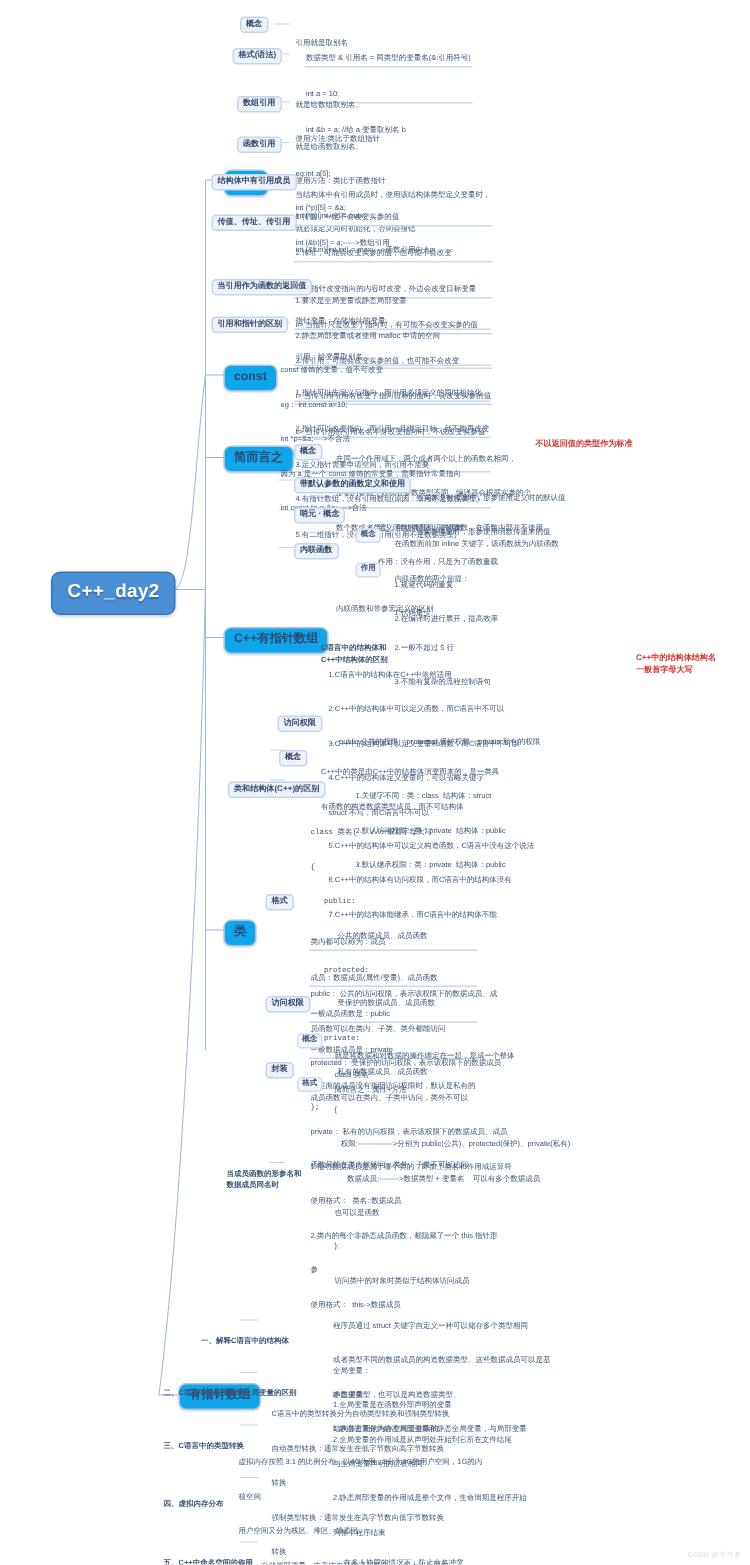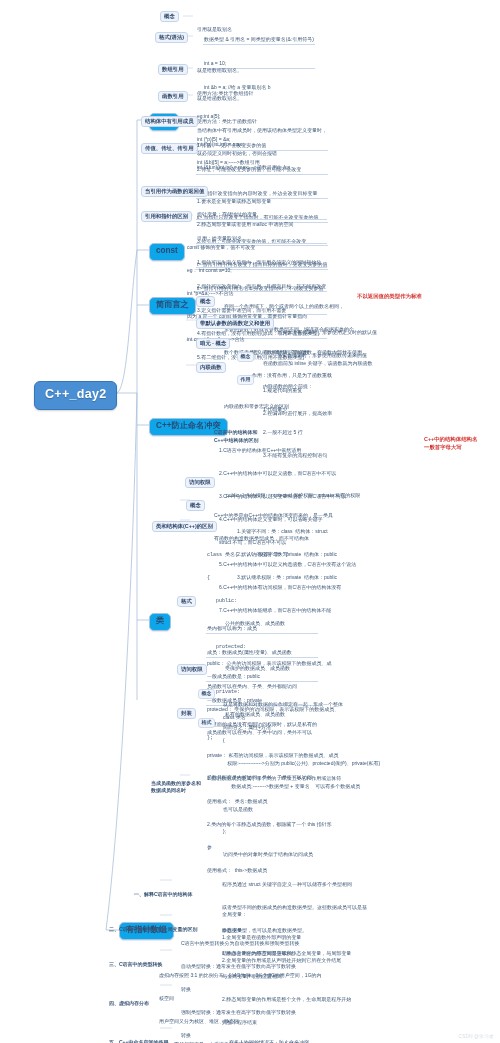--- a/index.html
+++ b/index.html
@@ -151,21 +151,21 @@
       <path d="M160,985 L172,985"></path>
       <path d="M160,1028 L172,1028"></path>
     </g>
   </svg>
 
   <div class="node root" style="left:34px; top:381px;">C++_day2</div>
 
   <div class="node lvl2" style="left:149px; top:113px;">引用</div>
   <div class="node lvl2" style="left:149px; top:243px;">const</div>
   <div class="node lvl2" style="left:149px; top:297px;">简而言之</div>
-  <div class="node lvl2" style="left:149px; top:418px;">C++防止命名冲突</div>
+  <div class="node lvl2" style="left:149px; top:418px;">C++有指针数组</div>
   <div class="node lvl2" style="left:149px; top:613px;">类</div>
   <div class="node lvl2" style="left:119px; top:922px;">有指针数组</div>
 
   <div class="node lvl3" style="left:160px; top:11px;">概念</div>
   <div class="node rows noline" style="left:196px; top:11px;">
     <div>引用就是取别名</div>
   </div>
 
   <div class="node lvl3" style="left:155px; top:32px;">格式(语法)</div>
   <div class="node rows" style="left:203px; top:21px;">

